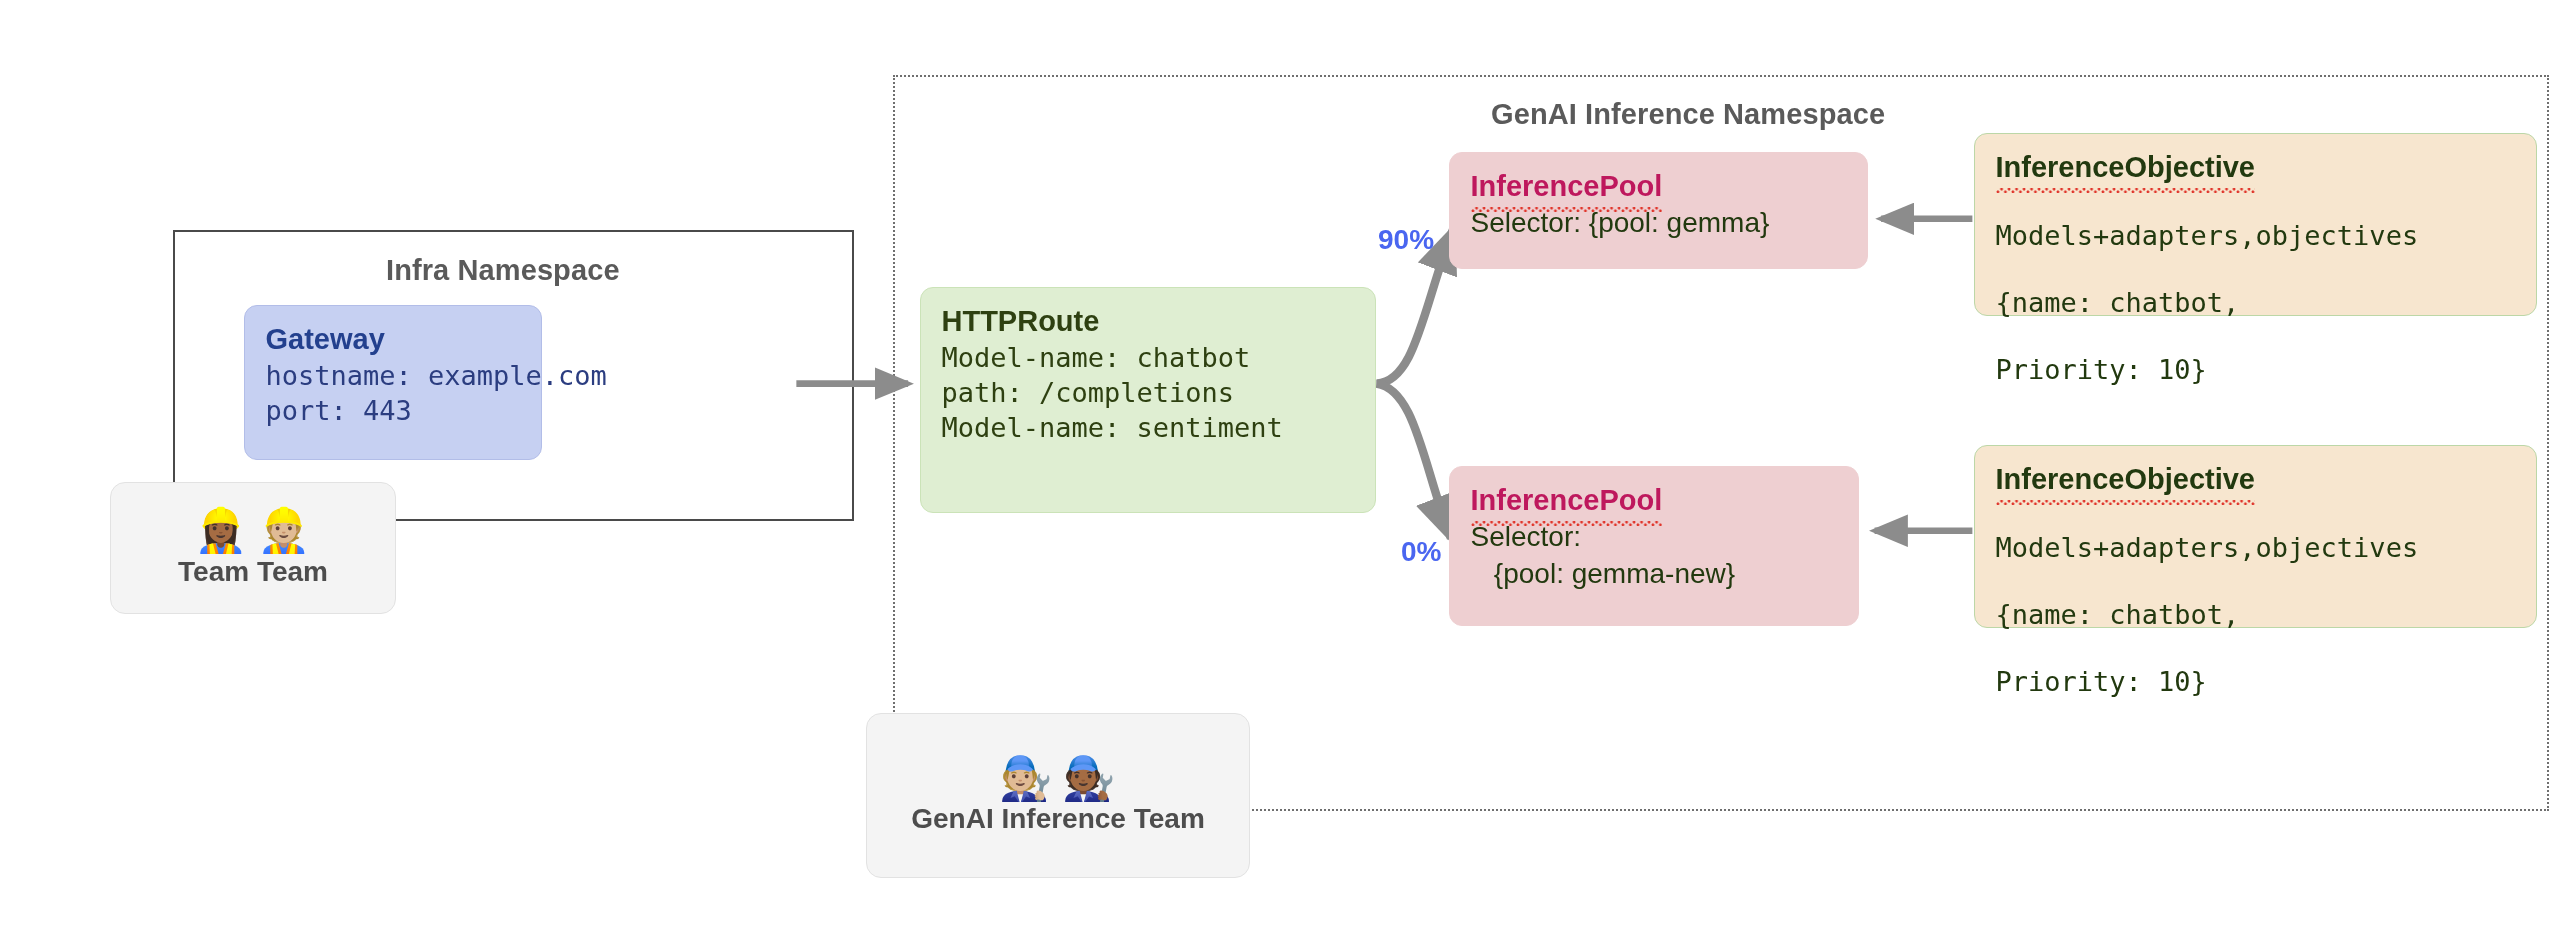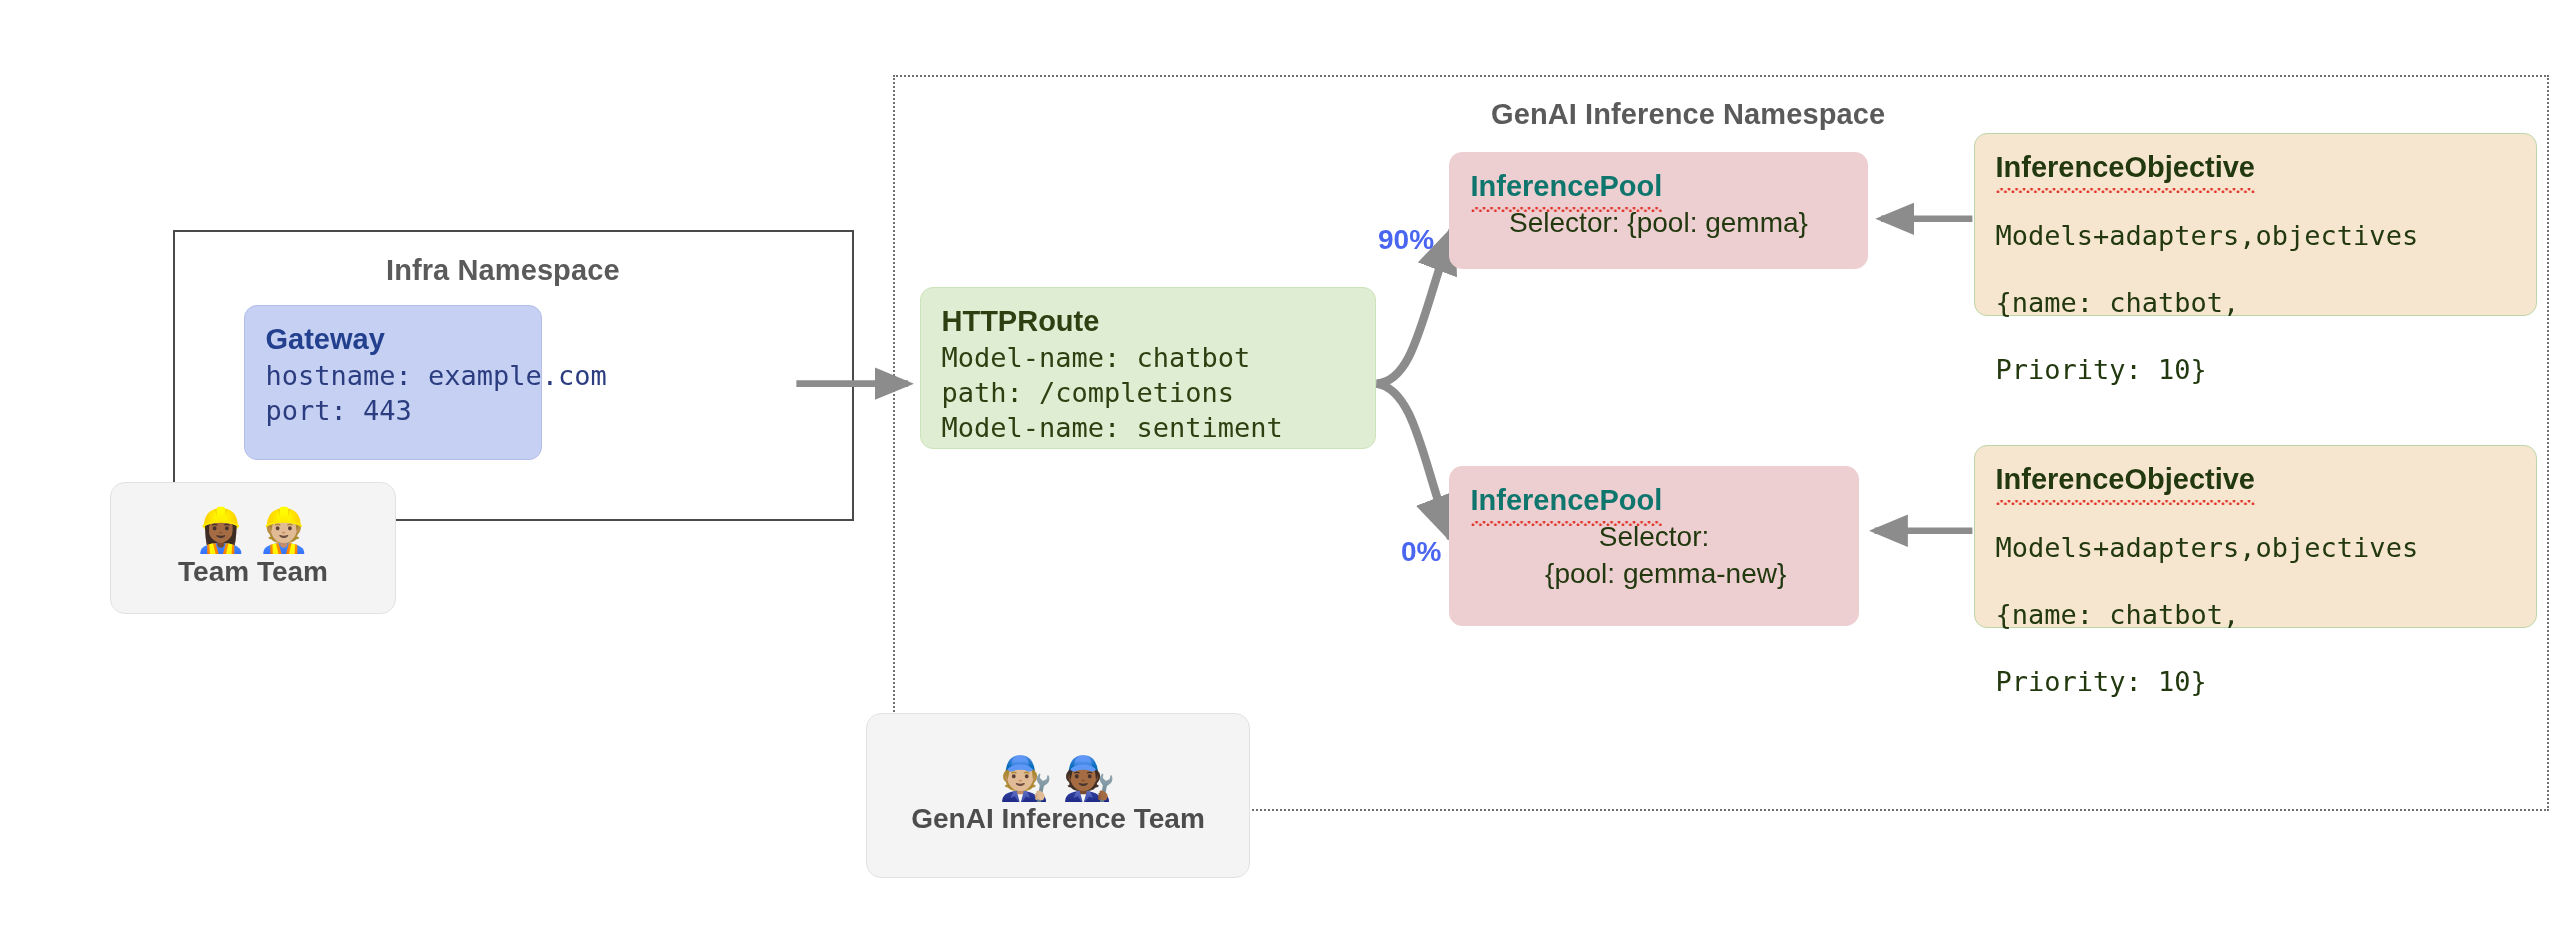--- a/index.html
+++ b/index.html
@@ -75,27 +75,26 @@
     border: 1.9px solid #cbe3b8;
   }
   .httproute .title { color: #2e4011; }
   .httproute .line  { color: #2e4011; }
 
   
   .infpool {
     background: #eecfd1;
     border: 1.9px solid #eecfd1;
   }
-  .infpool .title { color: #0f766e; }
+  .infpool .title { color: #be185d; }
   .infpool .line  {
     font-family: "Liberation Sans", sans-serif;
     font-size: 28px;
     color: #22390f;
     white-space: pre;
-    text-align: center;
   }
 
   
   .infobj {
     background: #f7e6cf;
     border: 1.9px solid #bcd7a7;
   }
   .infobj .title { color: #22390f; }
   .infobj .line  { color: #22390f; margin-top: 32px; }
 
@@ -192,21 +191,21 @@
 
     <path d="M 2118,570 L 2013,570" stroke="#8c8c8c" stroke-width="7" fill="none" marker-end="url(#arrowhead)"></path>
   </svg>
 
   <div class="node gateway" style="left:244px; top:305px; width:298px; height:155px;">
     <div class="title">Gateway</div>
     <div class="line">hostname: example.com</div>
     <div class="line">port: 443</div>
   </div>
 
-  <div class="node httproute" style="left:920px; top:287px; width:456px; height:162px;">
+  <div class="node httproute" style="left:920px; top:287px; width:456px; height:226px;">
     <div class="title">HTTPRoute</div>
     <div class="line">Model-name: chatbot</div>
     <div class="line">path: /completions</div>
     <div class="line">Model-name: sentiment</div>
   </div>
 
   <div class="node infpool" style="left:1449px; top:152px; width:419px; height:117px;">
     <div class="title"><span class="squiggle">InferencePool</span></div>
     <div class="line">Selector: {pool: gemma}</div>
   </div>

